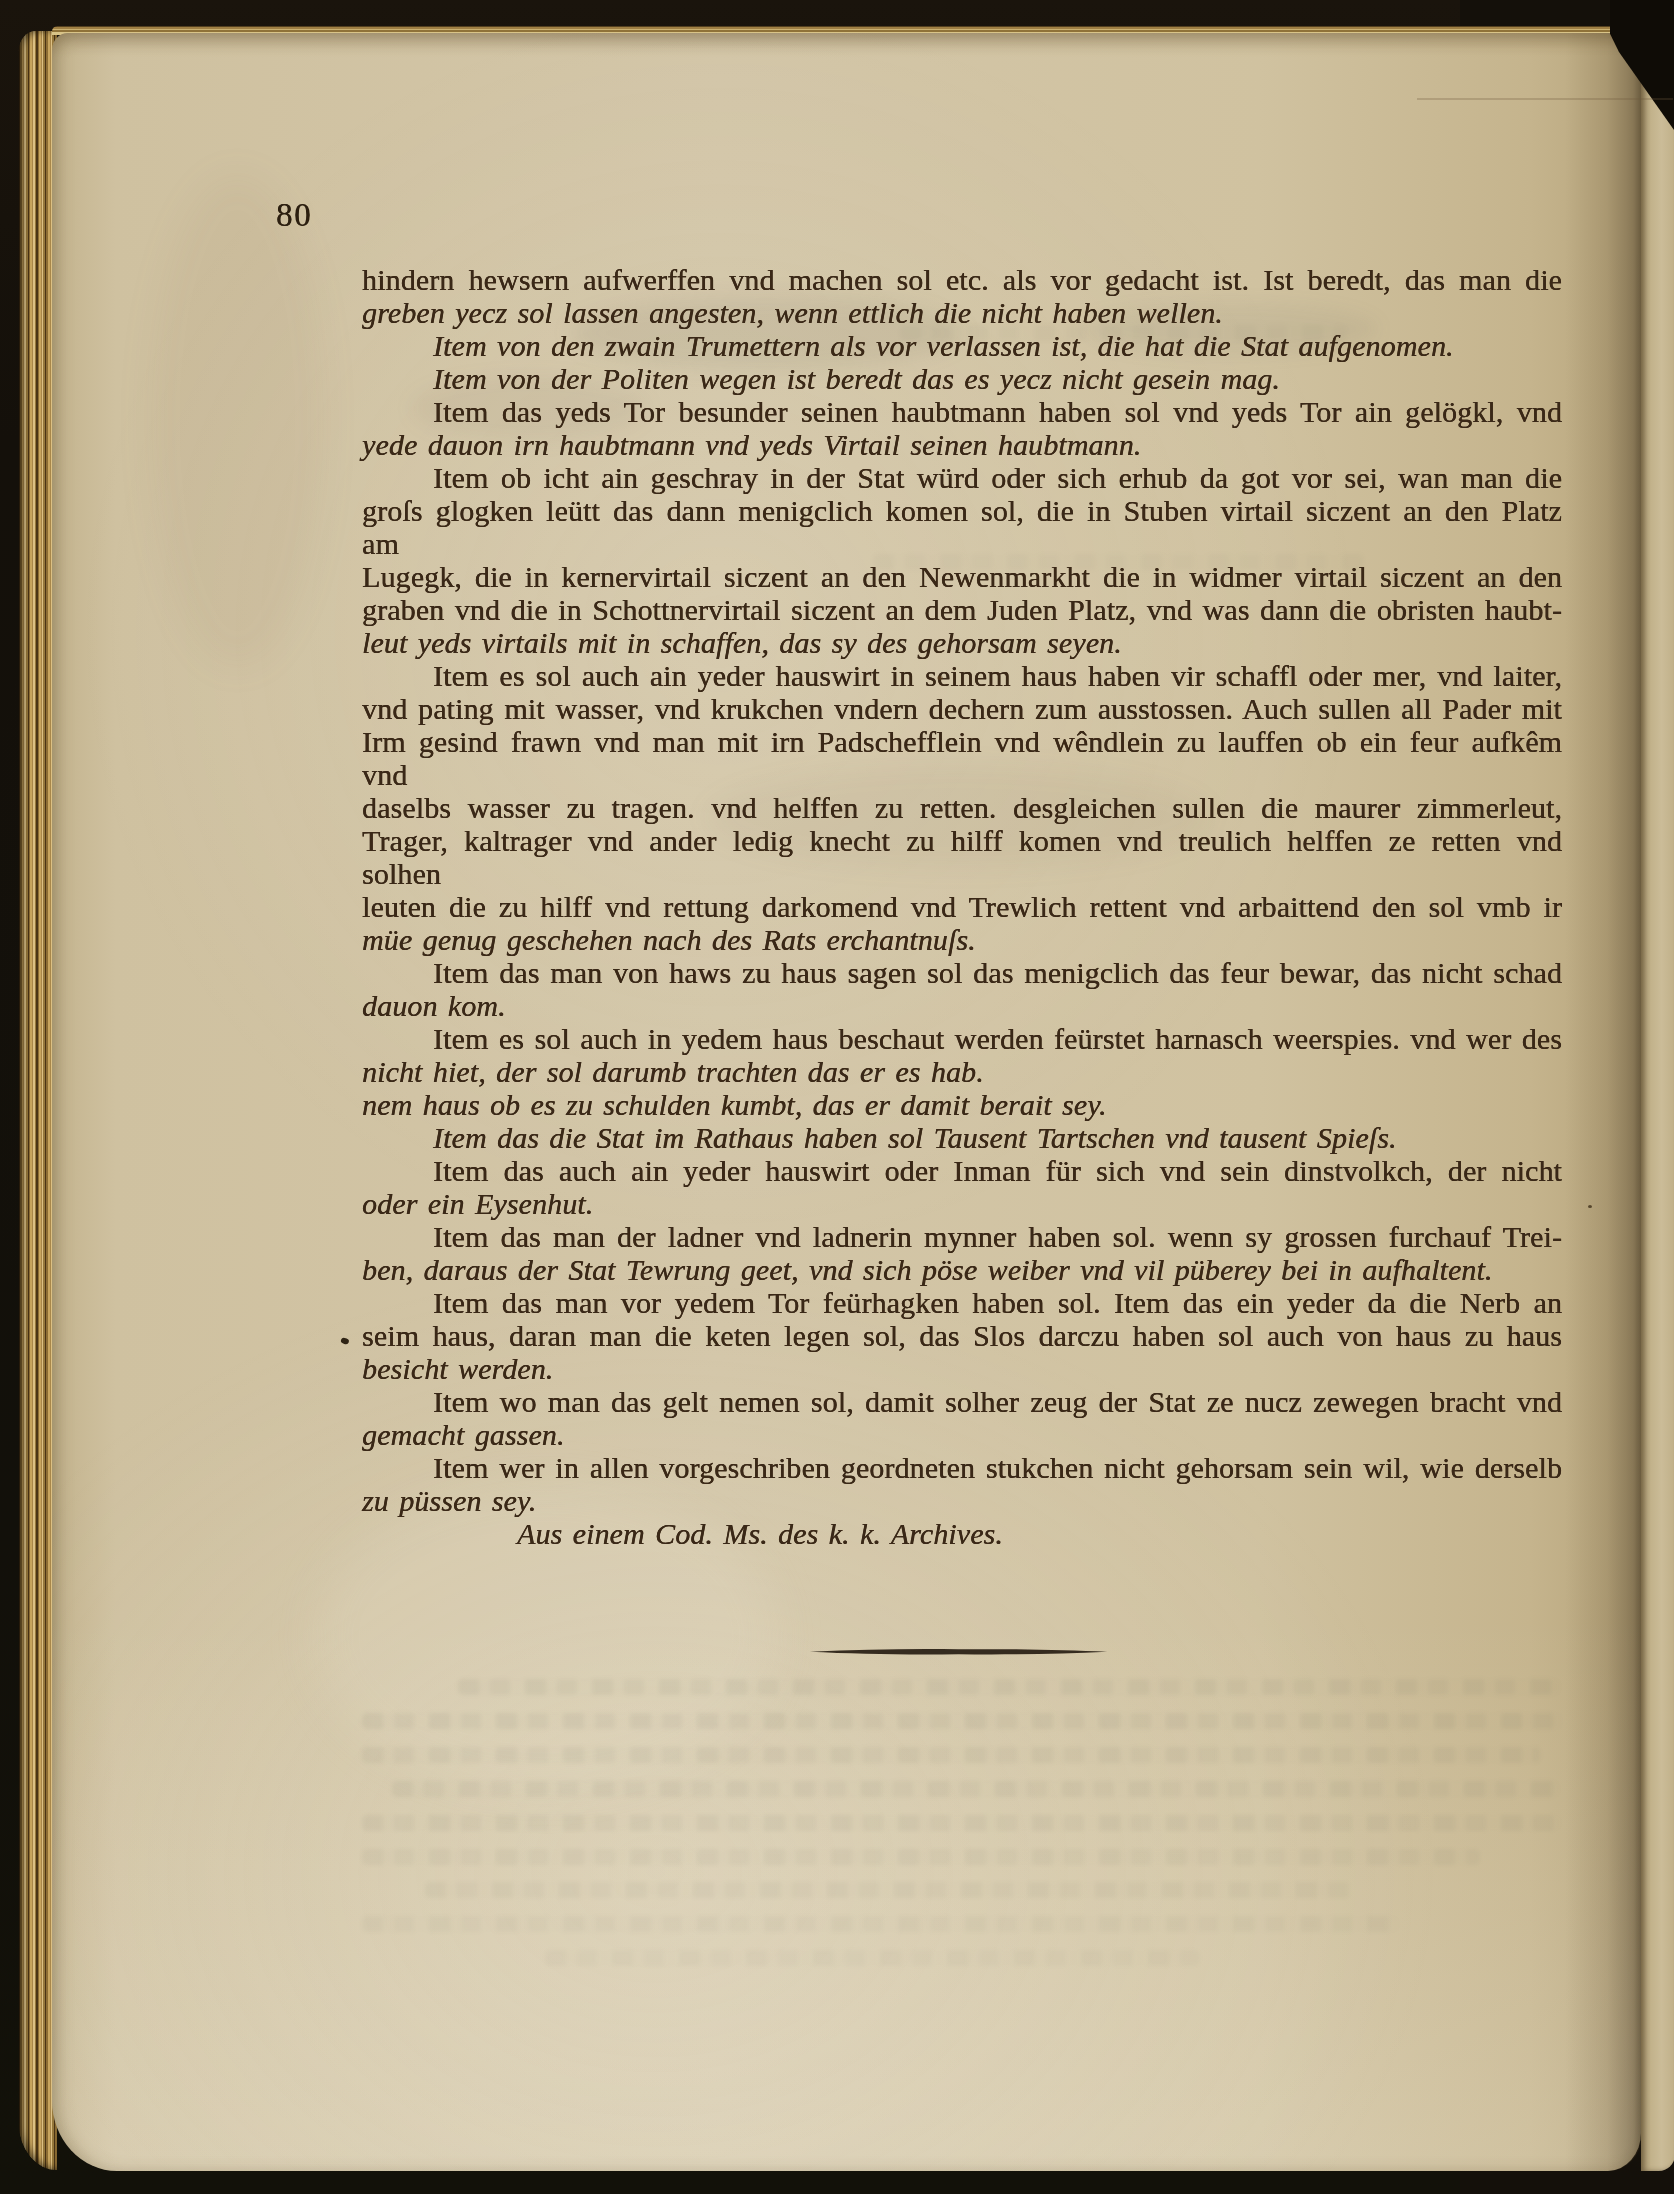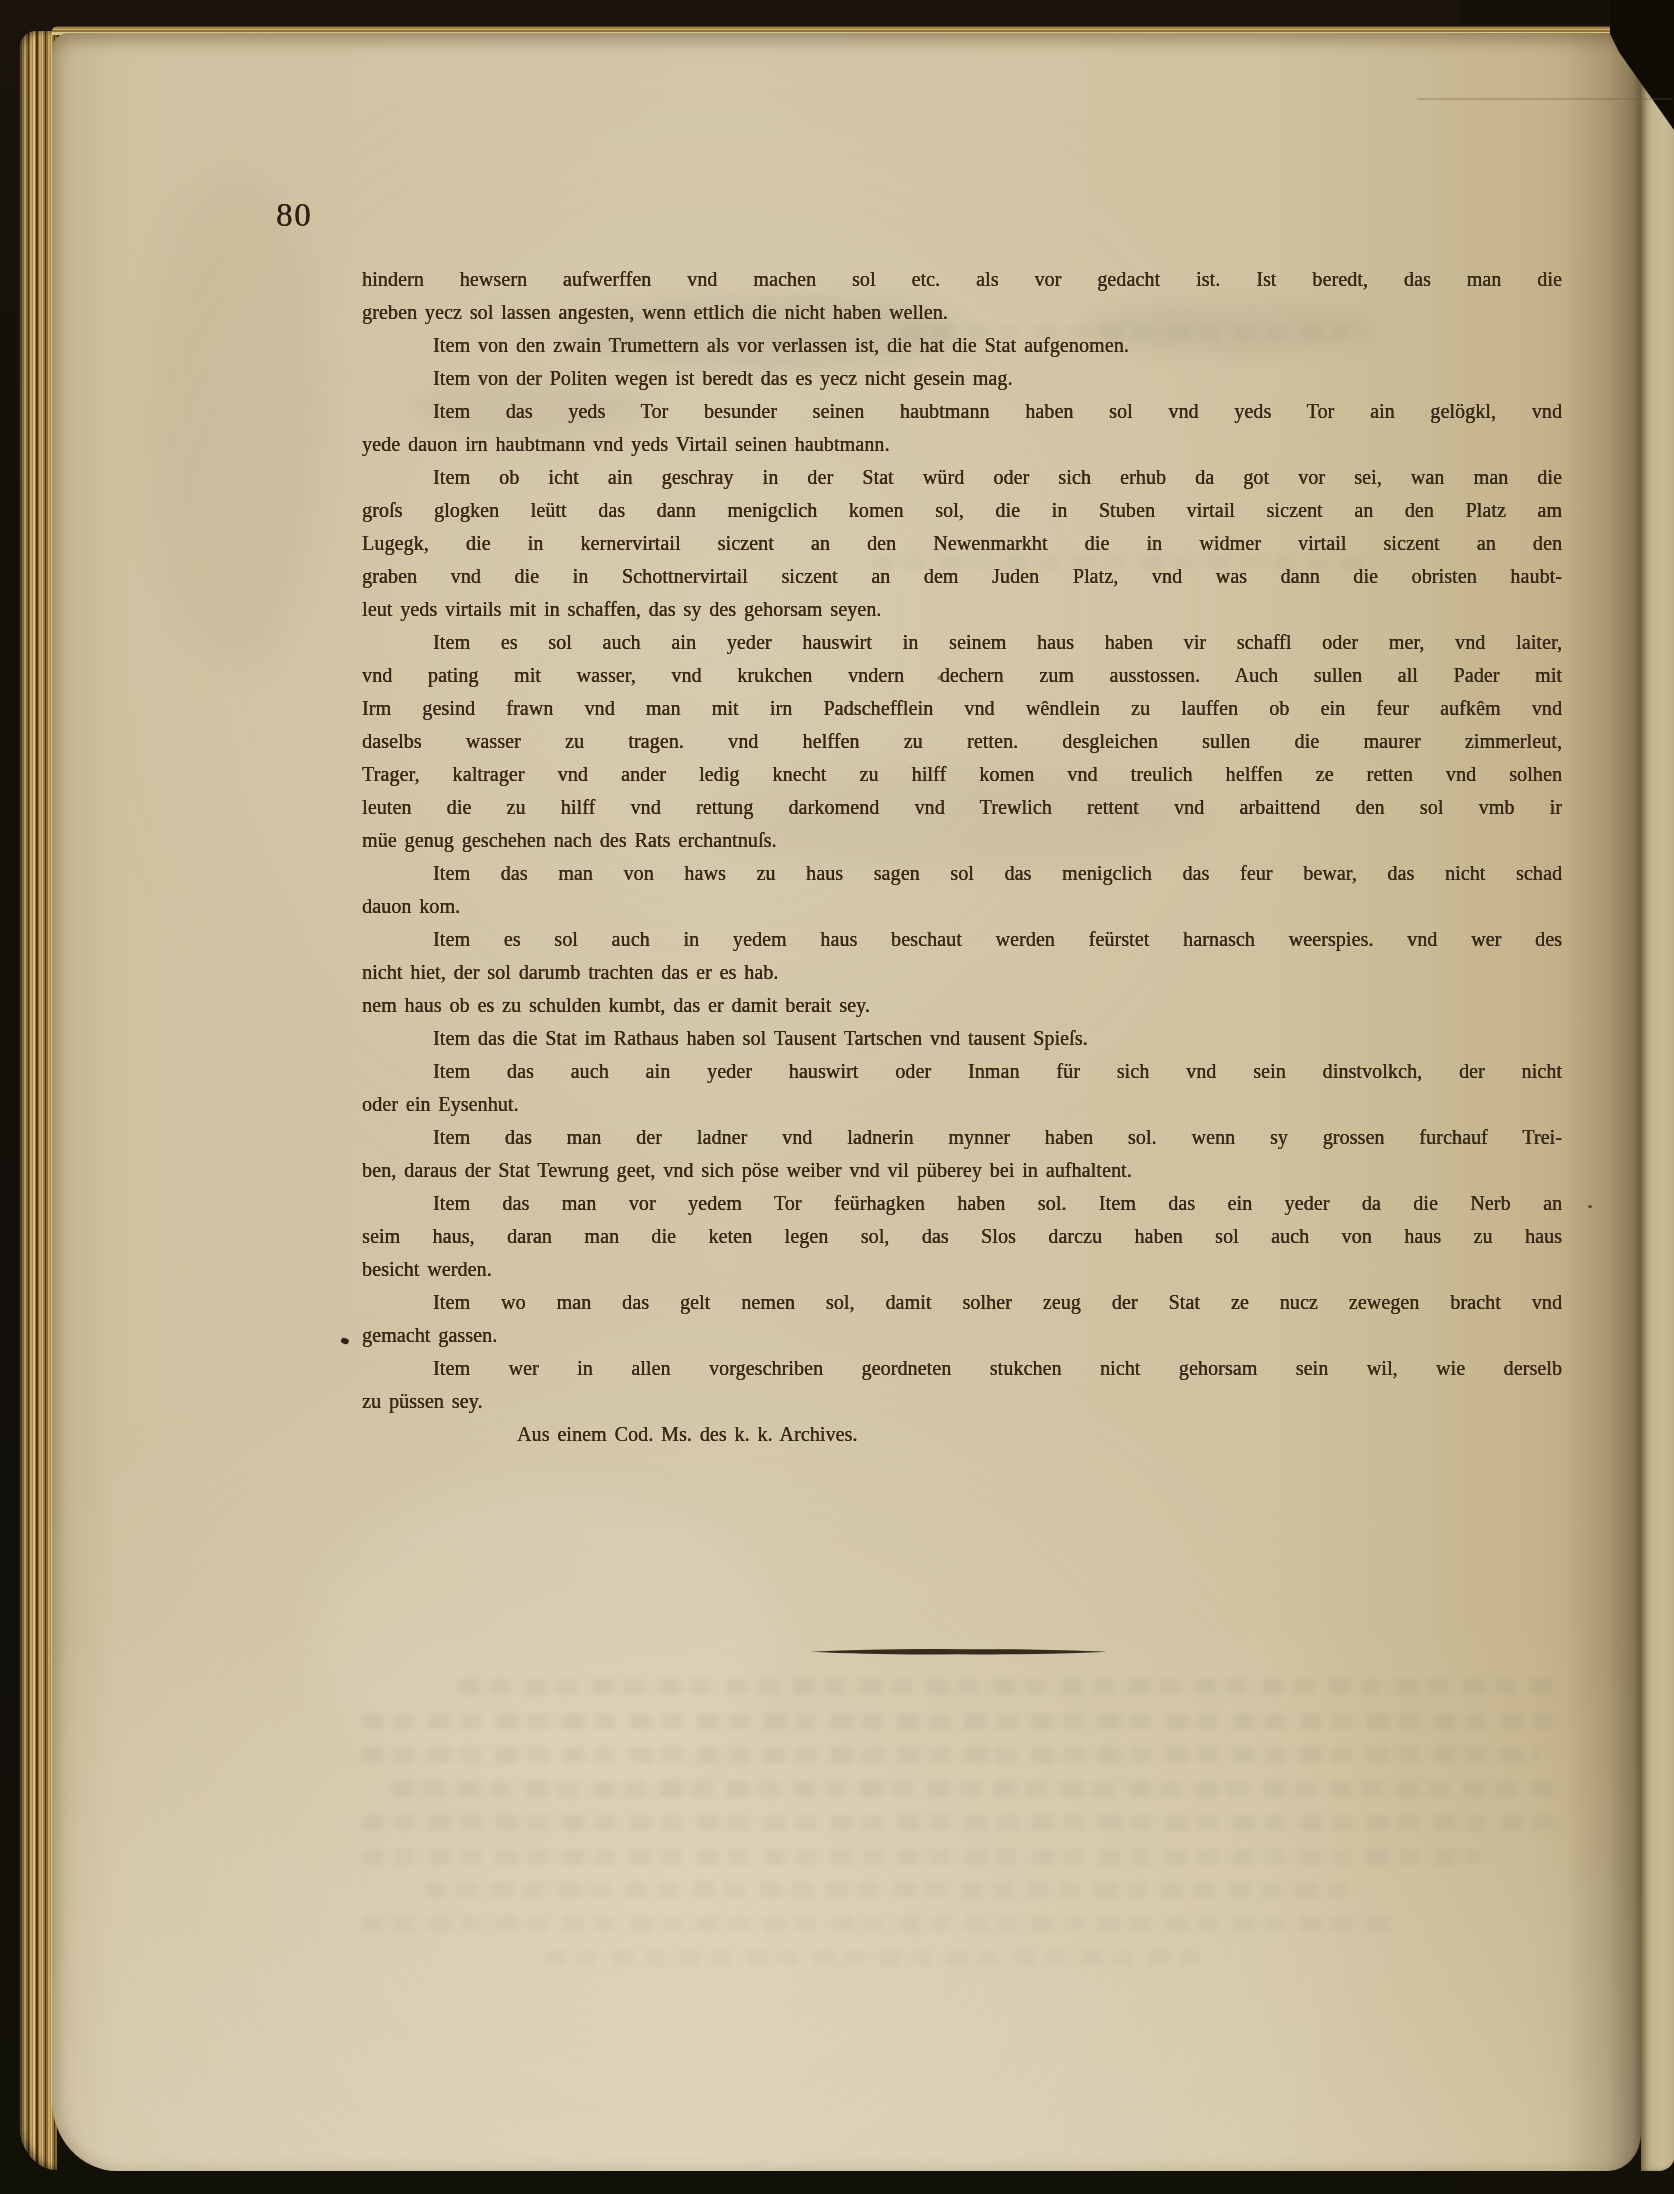--- a/index.html
+++ b/index.html
@@ -67,26 +67,26 @@
     background:rgba(110,90,60,.28);filter:blur(0.5px);}
   
   .page-number{
     position:absolute;left:224px;top:164px;
     font-size:33px;color:#2c1f10;letter-spacing:1.6px;
     text-shadow:0.3px 0 0 #2c1f10;
   }
   
   .text-block{
     position:absolute;left:310px;top:230px;width:1200px;
-    font-size:20px;line-height:33px;color:#3a2817;
+    font-size:30px;line-height:33px;color:#3a2817;
     letter-spacing:0.1px;word-spacing:2.7px;
     text-shadow:0.3px 0 0 currentColor, 0 0 0.5px rgba(58,40,23,.35);
   }
   .line{text-align:justify;text-align-last:justify;}
-  .line.last{text-align:left;text-align-last:left;}
+  .line.last{text-align:left;text-align-last:left;font-style:italic;}
   .ind1{padding-left:71px;}
   .ind2{padding-left:155px;}
   
   .divider{position:absolute;left:755px;top:1615px;width:303px;height:7.6px;}
   
   .ghost{position:absolute;height:16.4px;border-radius:4.9px;filter:blur(2.2px);
     background:repeating-linear-gradient(90deg,
       rgba(100,102,86,.16) 0 21px, rgba(100,102,86,.03) 21px 32px,
       rgba(100,102,86,.13) 32px 52px, rgba(100,102,86,.02) 52px 67px);
   }

